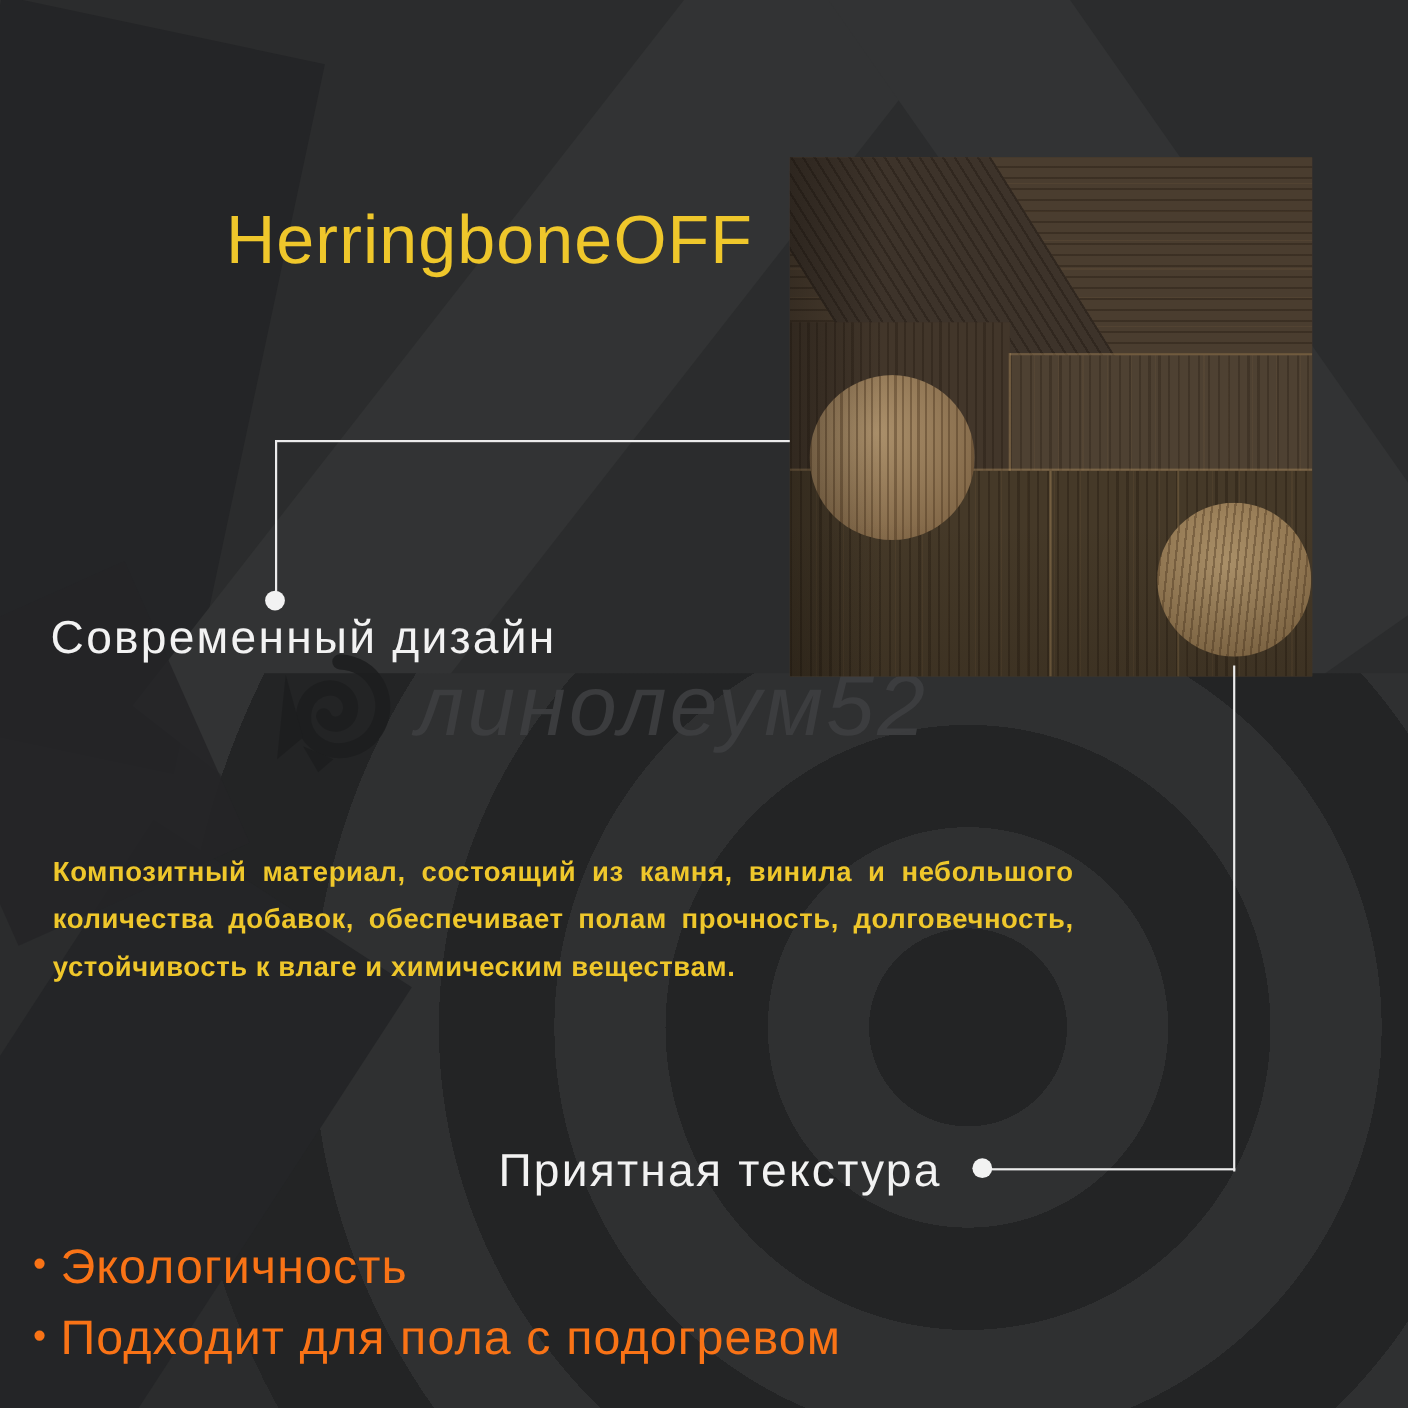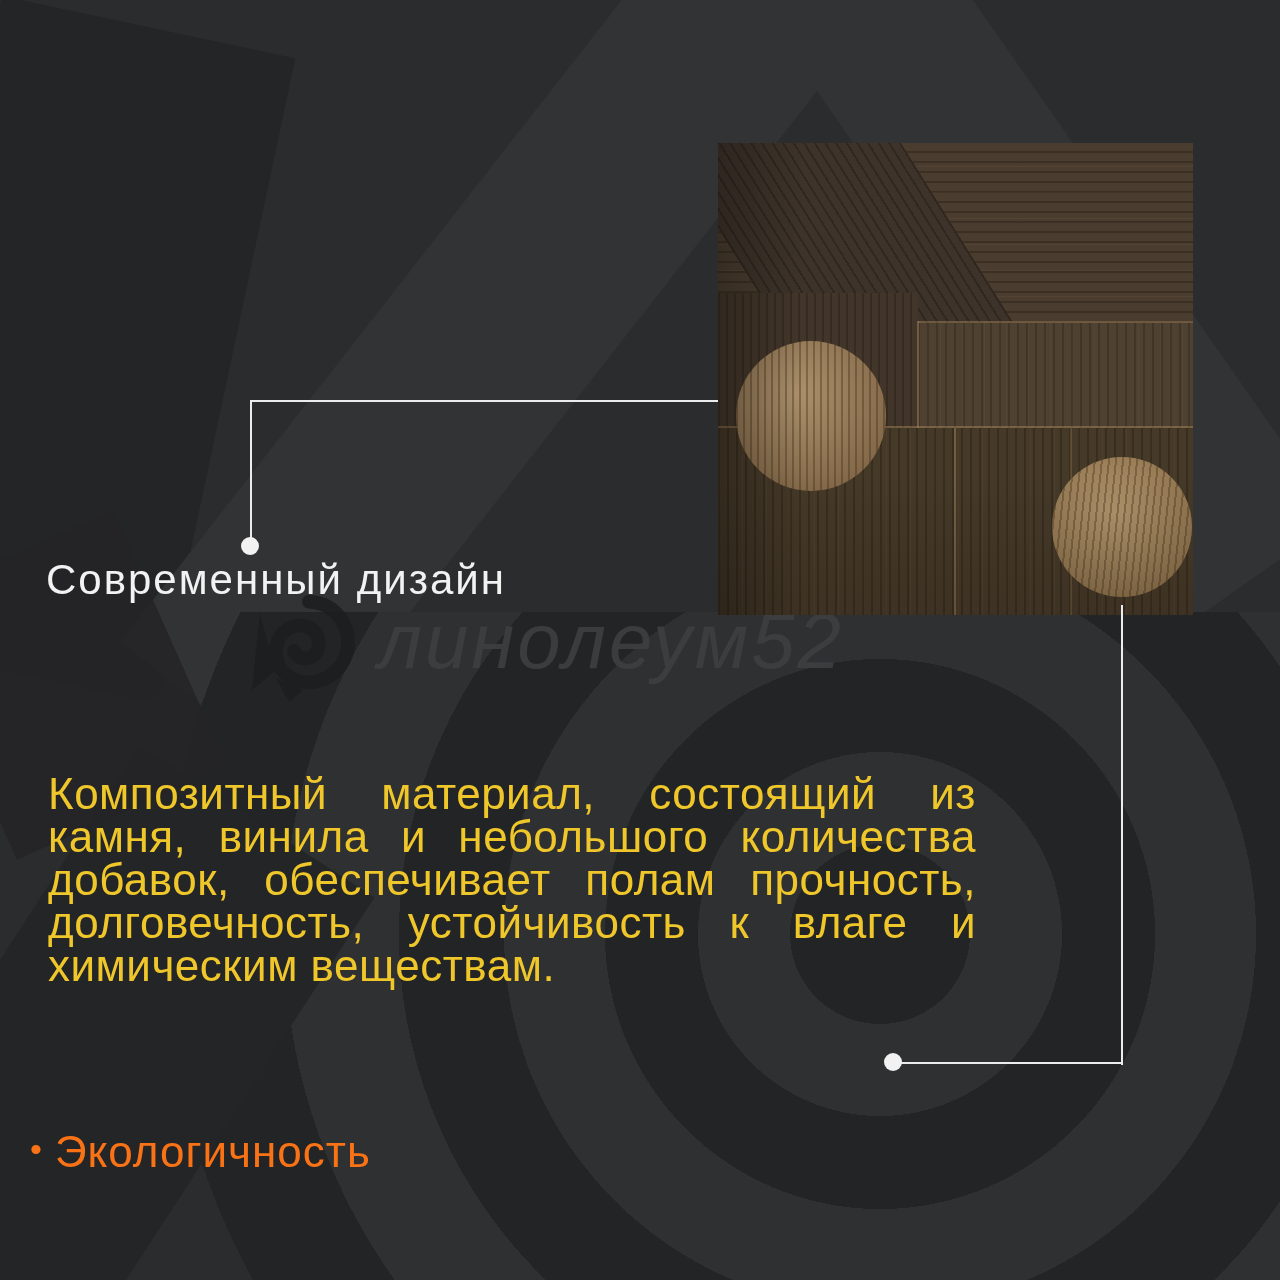--- a/index.html
+++ b/index.html
@@ -89,22 +89,23 @@
   
   .title{
     position:absolute;left:160px;top:180px;width:570px;text-align:center;z-index:4;
     color:#efc72b;font-size:62px;line-height:78px;letter-spacing:1px;font-weight:400;
   }
   .callout{position:absolute;color:#f2f2f2;font-size:42px;letter-spacing:2px;z-index:4;white-space:nowrap;}
   .c-design{left:46px;top:556px;text-align:center;}
   .c-texture{left:420px;top:1040px;width:436px;text-align:right;}
   .desc{
     position:absolute;left:48px;top:772px;width:928px;z-index:4;
-    color:#efc72b;font-size:44px;line-height:43px;letter-spacing:.5px;
+    color:#efc72b;font-size:25px;line-height:43px;letter-spacing:.5px;
     text-align:justify;
+    font-weight:bold;
   }
   .features{position:absolute;left:30px;top:1118px;z-index:4;color:#f97316;}
   .feature{font-size:44px;line-height:62px;letter-spacing:1px;white-space:nowrap;}
   .feature::before{content:"\2022";font-size:34px;vertical-align:6px;margin-right:12px;}
 </style>
 </head>
 <body>
 
 <div class="canvas">
 
@@ -136,30 +137,33 @@
     <div class="seam s2"></div>
     <div class="seam s3"></div>
     <div class="seam s4"></div>
     <div class="seam s5"></div>
     <div class="inlay inlay1"></div>
     <div class="inlay inlay2"></div>
     <div class="ph ph-shade"></div>
   </div>
 
   <div class="title">
+    <div>HerringboneOFF</div>
   </div>
 
   <div class="line l1h"></div>
   <div class="line l1v"></div>
   <div class="dot d1"></div>
   <div class="line l2v"></div>
   <div class="line l2h"></div>
   <div class="dot d2"></div>
 
   <div class="callout c-design">Современный дизайн</div>
+  <div class="callout c-texture">Приятная текстура</div>
 
   <div class="desc">Композитный материал, состоящий из камня, винила и небольшого количества добавок, обеспечивает полам прочность, долговечность, устойчивость к влаге и химическим веществам.</div>
 
   <div class="features">
     <div class="feature">Экологичность</div>
+    <div class="feature">Подходит для пола с подогревом</div>
   </div>
 
 </div>
 
 </body></html>

